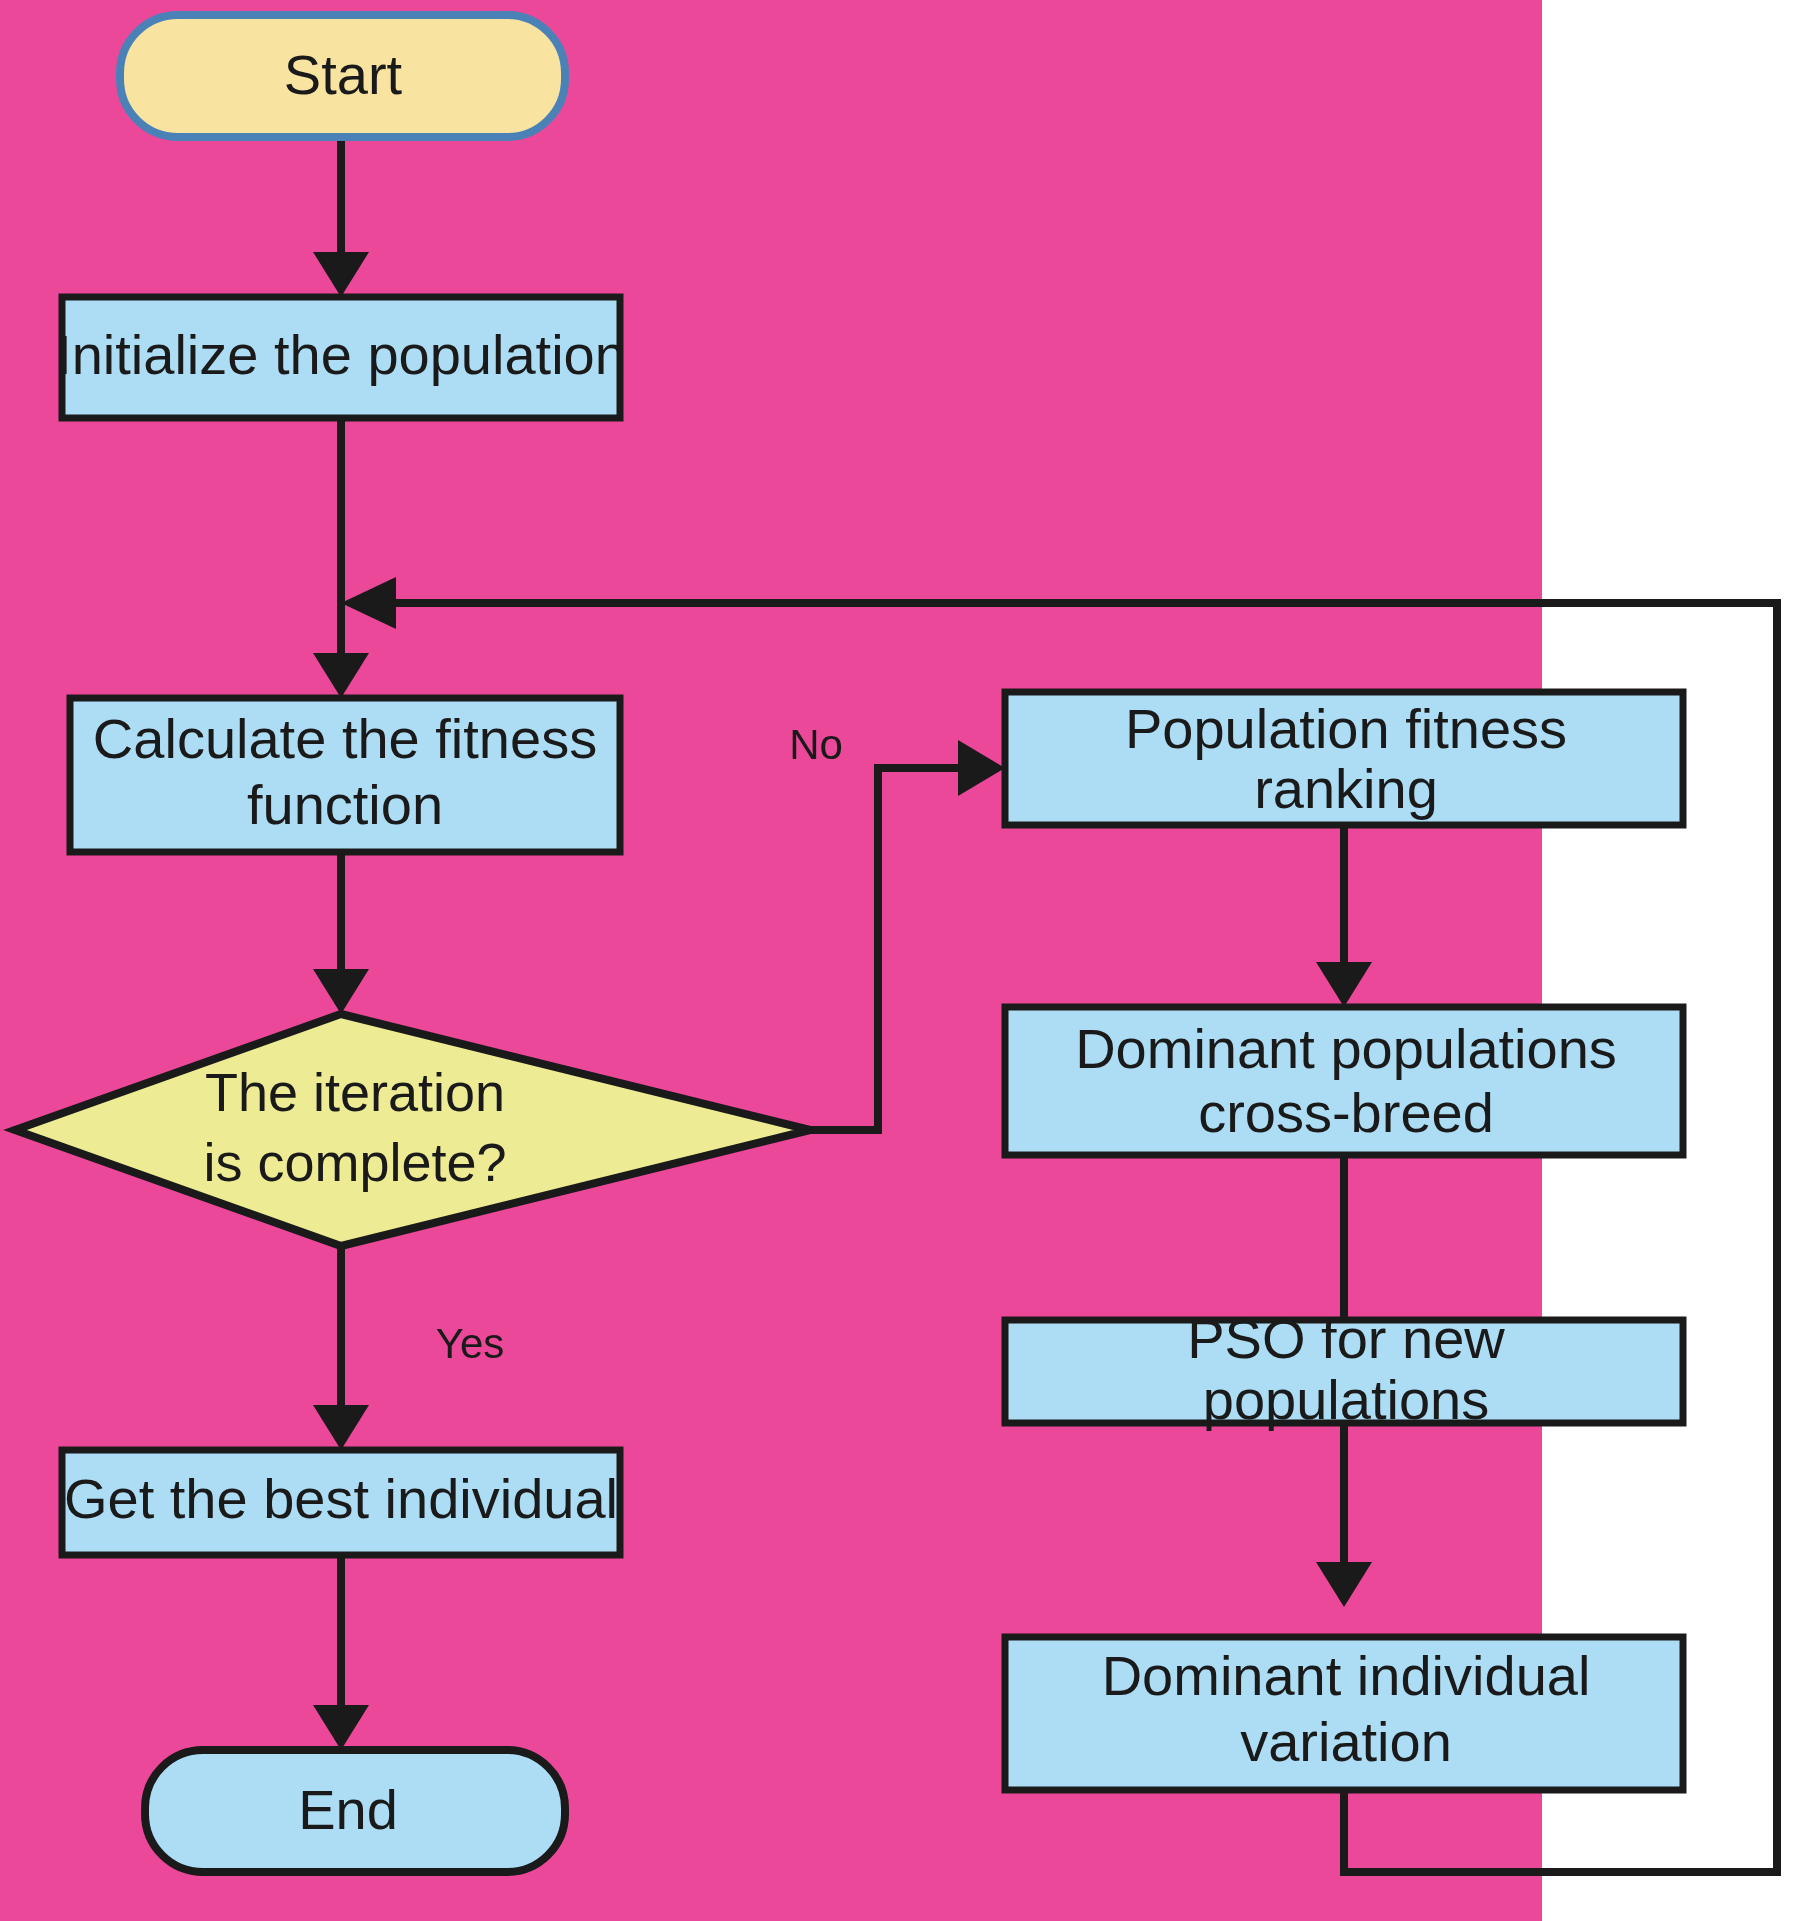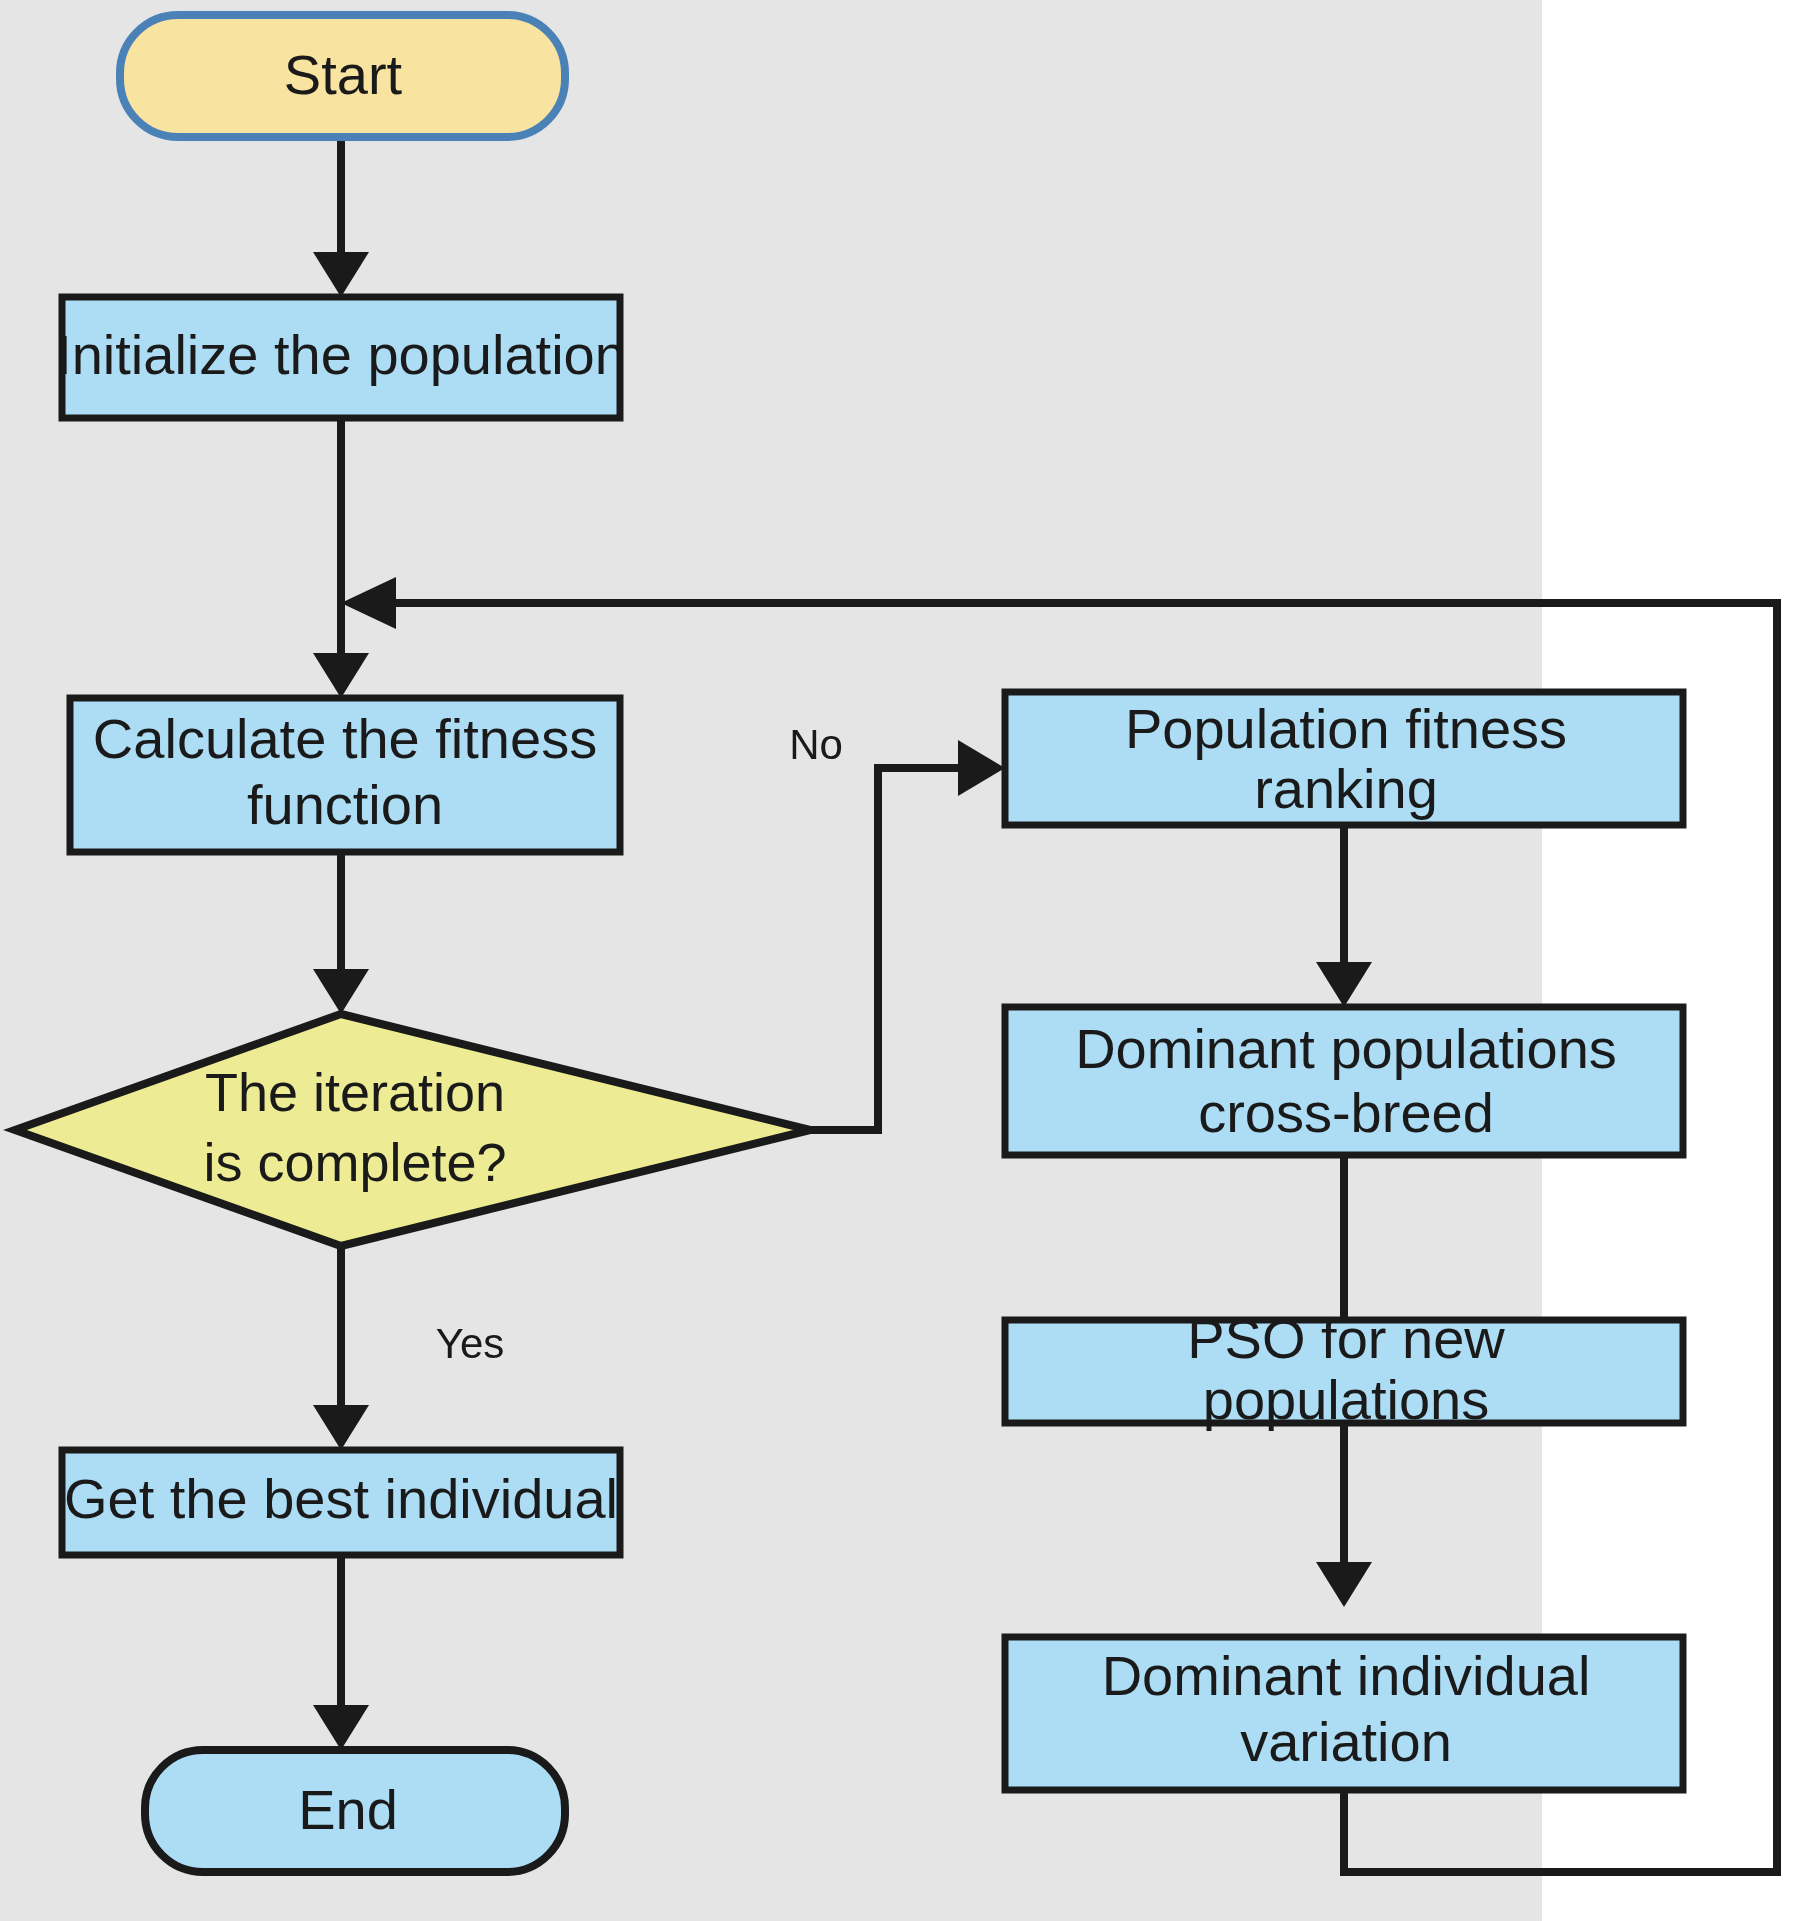--- a/index.html
+++ b/index.html
@@ -10,21 +10,21 @@
   body {
     width: 1806px;
     height: 1921px;
     font-family: "Liberation Sans", sans-serif;
     overflow: hidden;
   }
   #flowchart-root {
     position: relative;
     width: 1542px;
     height: 1921px;
-    background: #e5e5e5;
+    background: #ec4899;
   }
   svg.chart-svg {
     display: block;
     width: 1806px;
     height: 1921px;
   }
   .node-text {
     font-family: "Liberation Sans", sans-serif;
     fill: #1a1a1a;
     text-anchor: middle;

